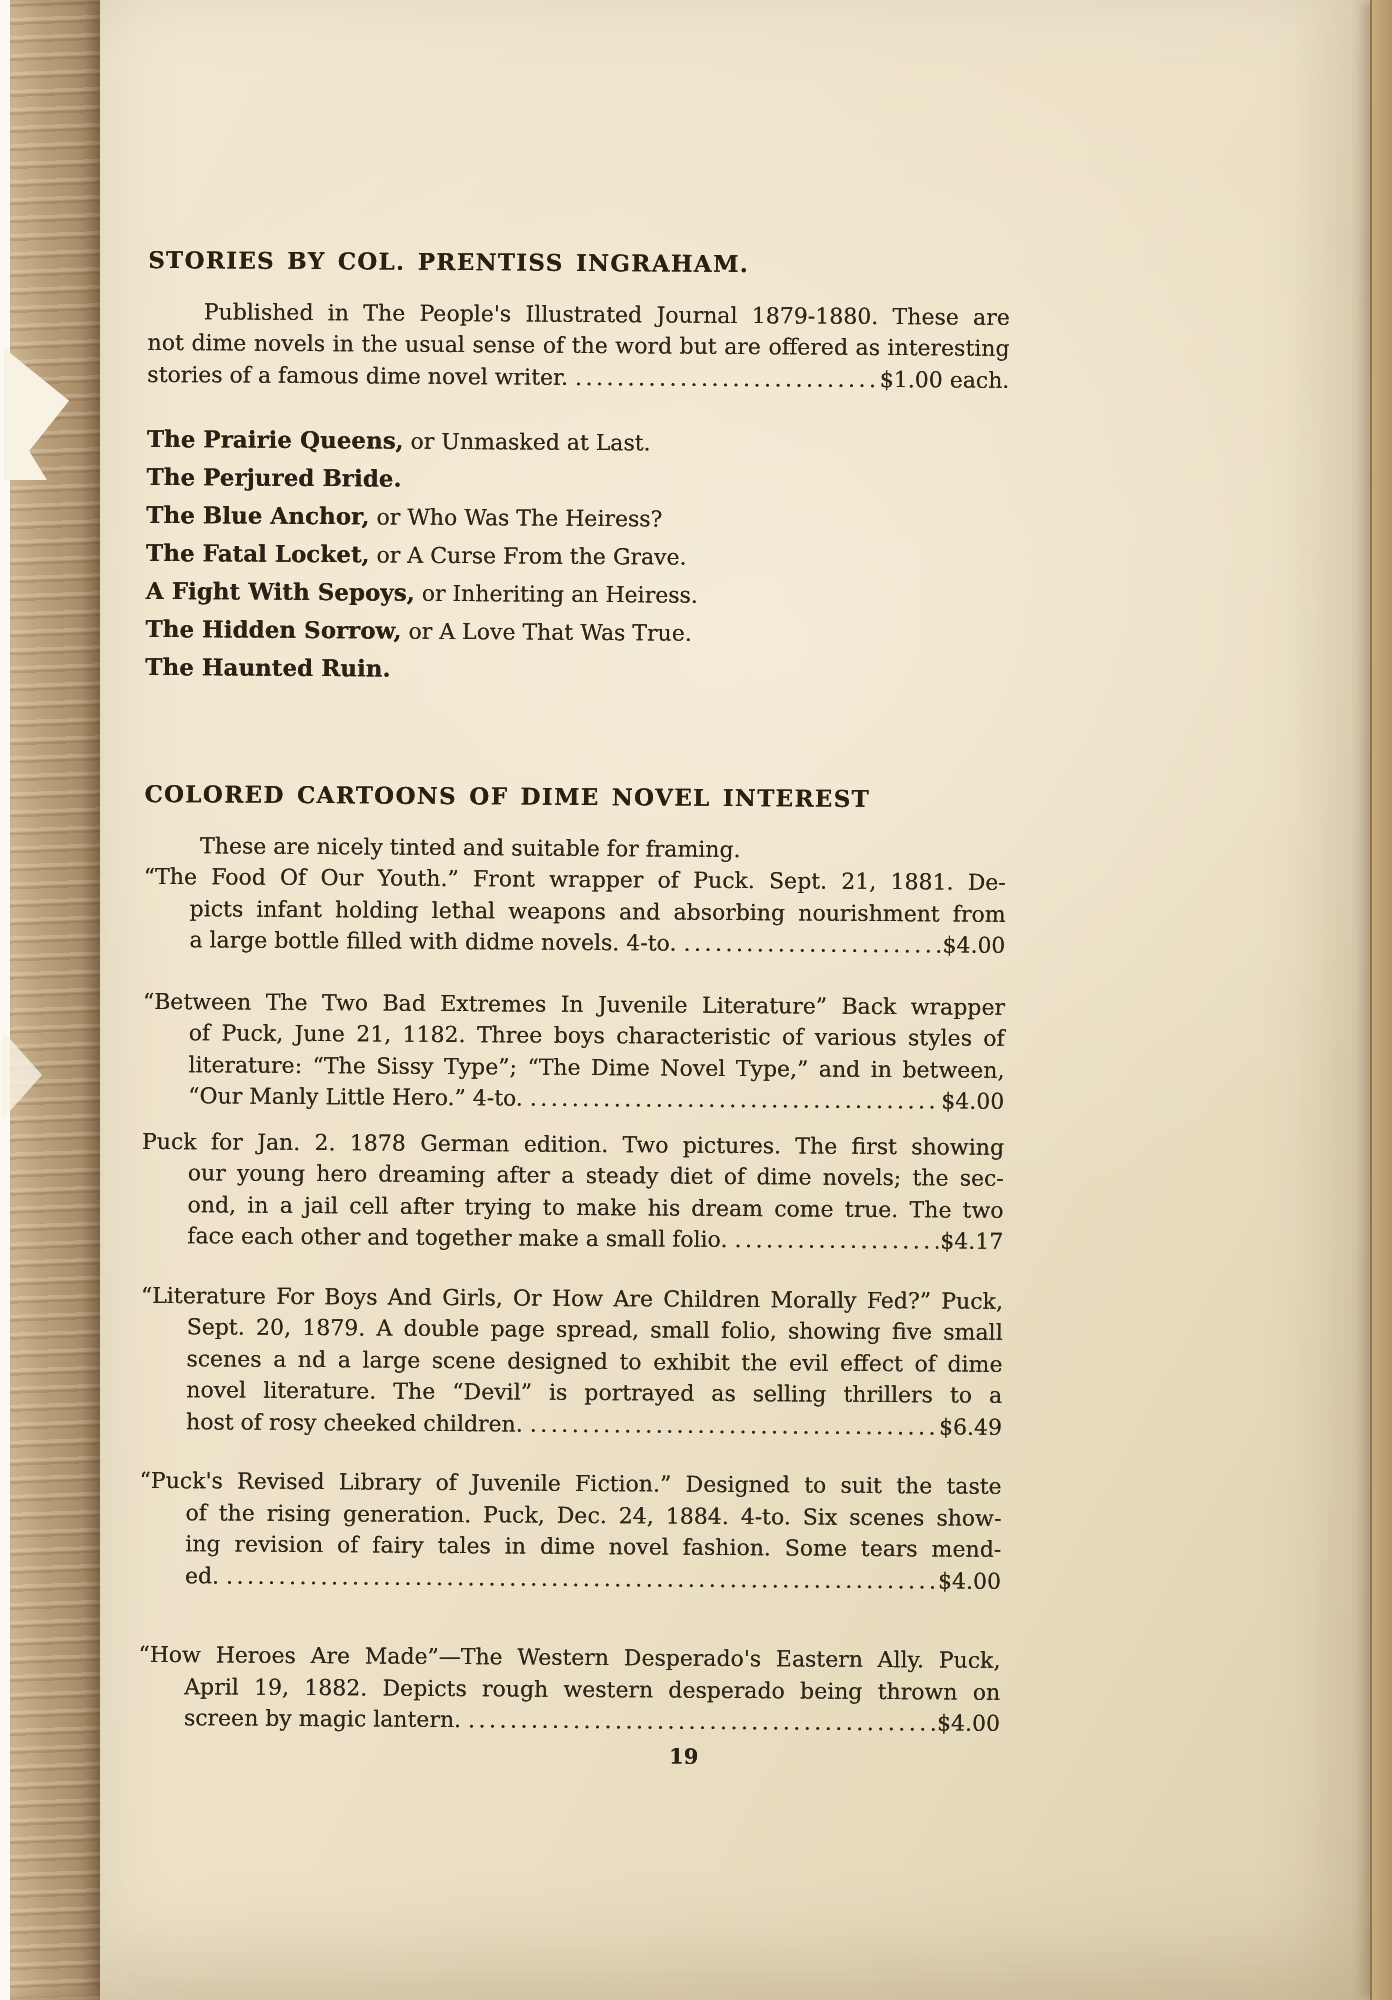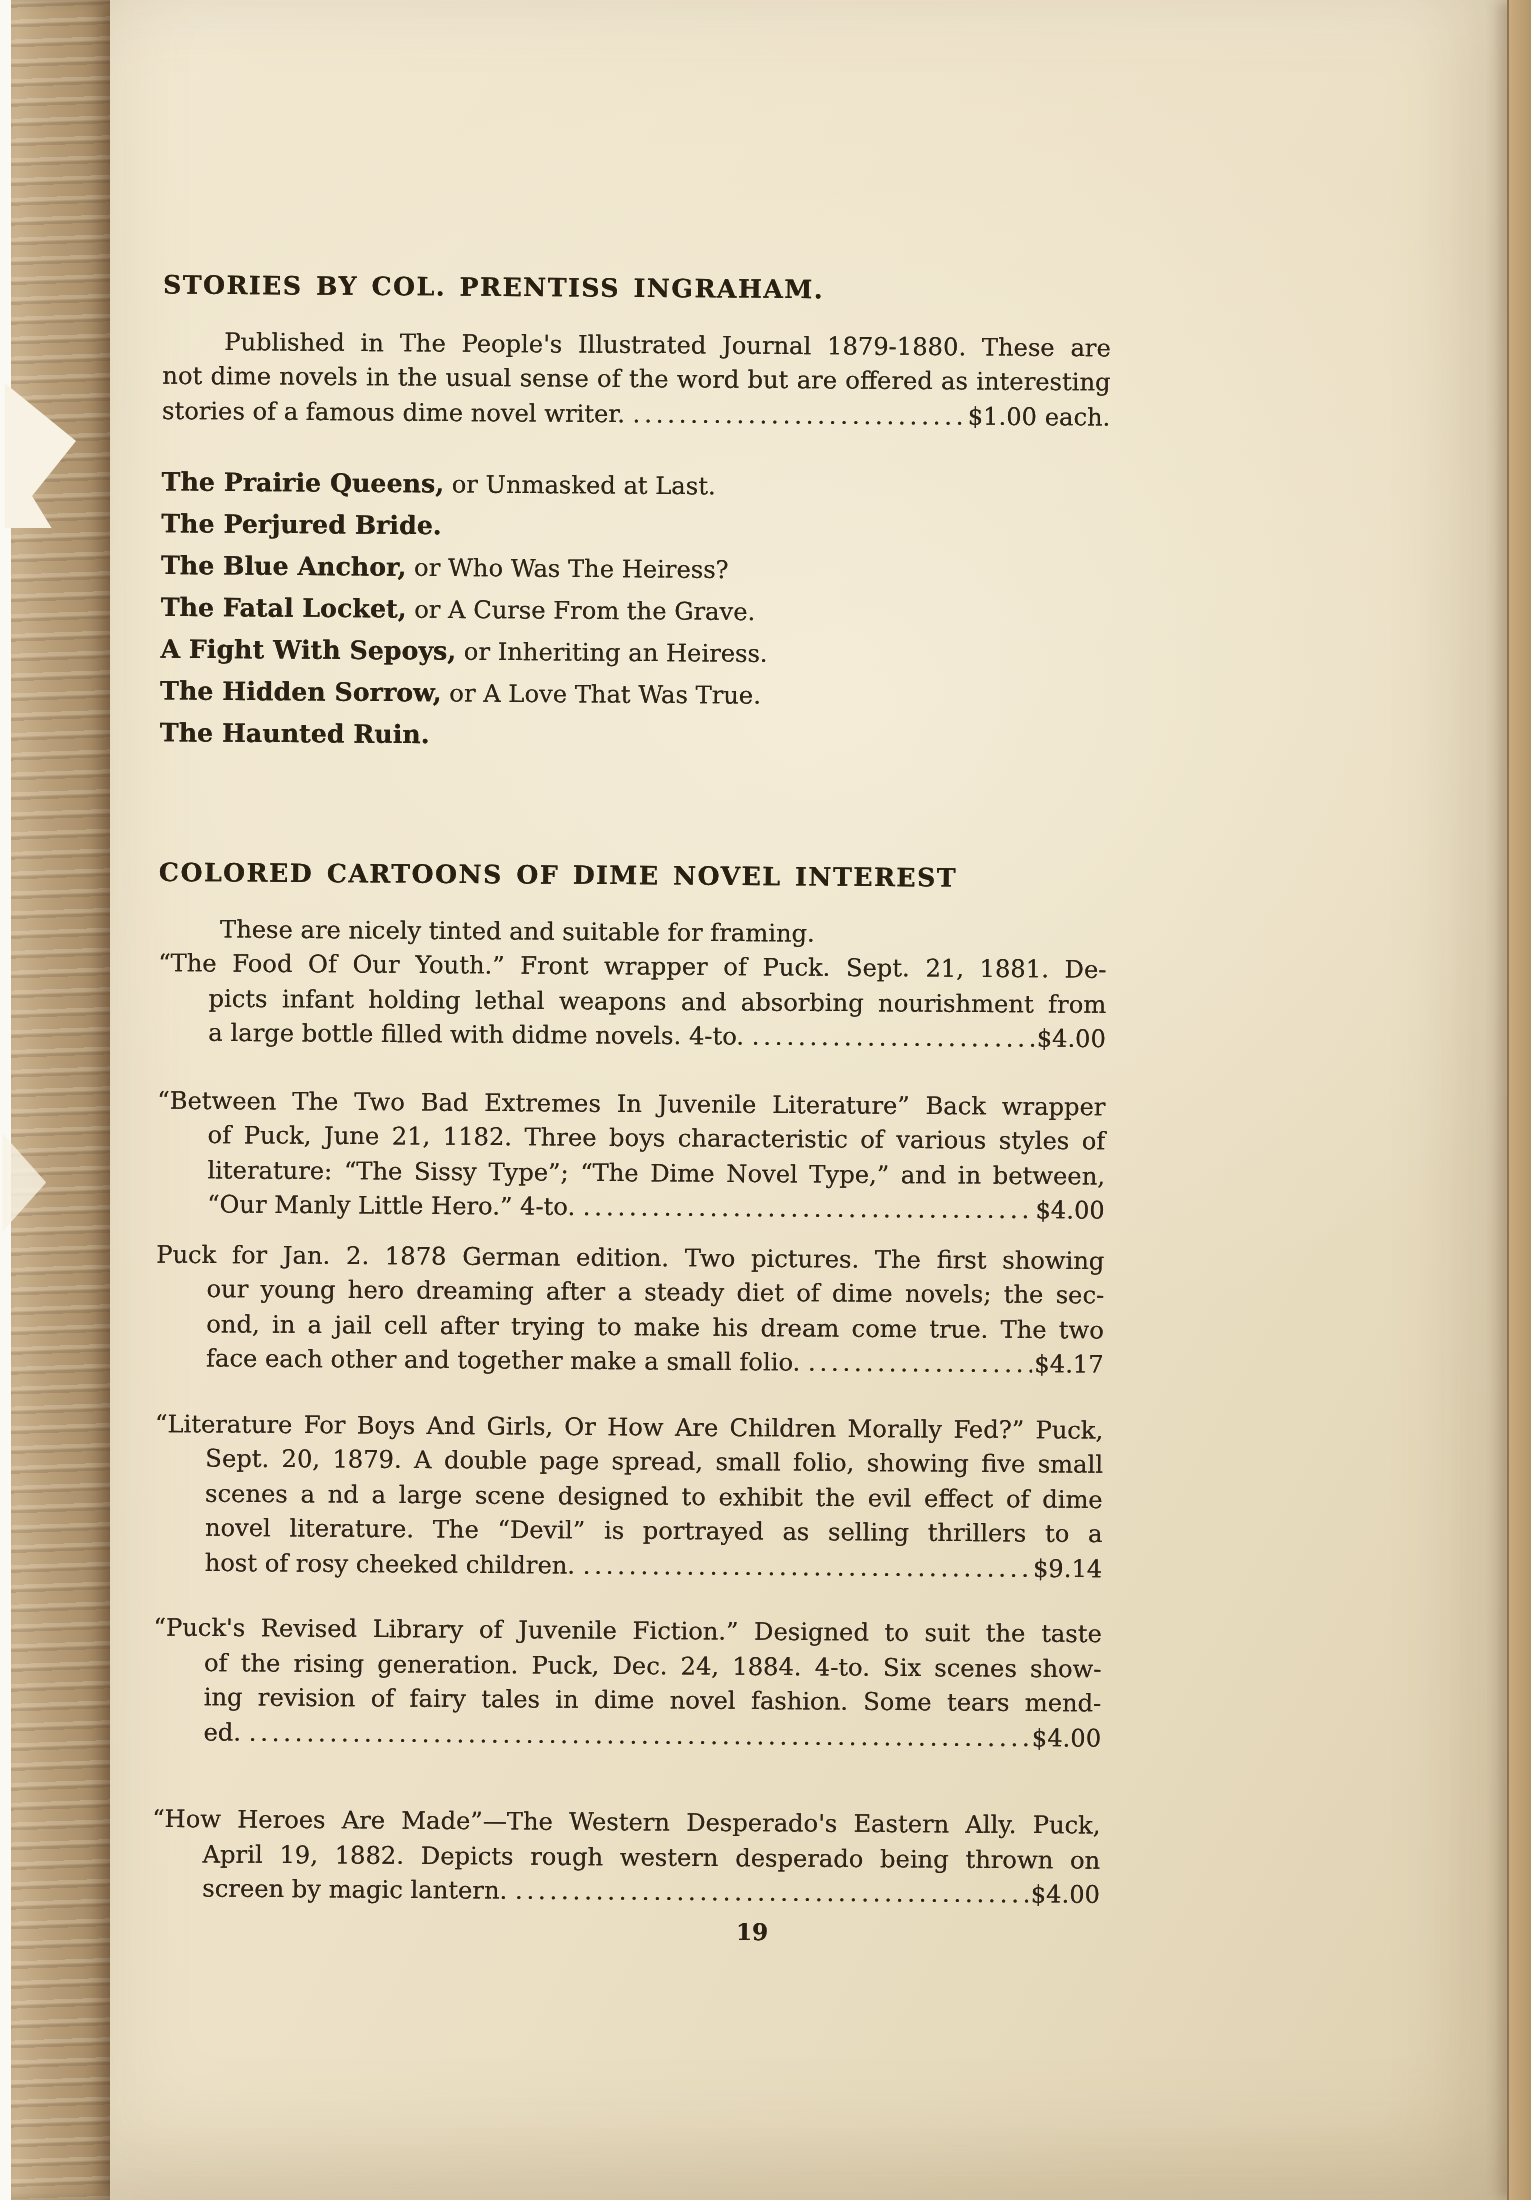--- a/index.html
+++ b/index.html
@@ -153,21 +153,21 @@
         </div>
 
         <div class="entry">
           <div class="jline">“Literature For Boys And Girls, Or How Are Children Morally Fed?” Puck,</div>
           <div class="jline hang">Sept. 20, 1879. A double page spread, small folio, showing five small</div>
           <div class="jline hang">scenes a nd a large scene designed to exhibit the evil effect of dime</div>
           <div class="jline hang">novel literature. The “Devil” is portrayed as selling thrillers to a</div>
           <div class="lastline hang">
             <span class="lt">host of rosy cheeked children.</span>
             <span class="leader">..........................................................................................................</span>
-            <span class="price">$9.14</span>
+            <span class="price">$6.49</span>
           </div>
         </div>
 
         <div class="entry">
           <div class="jline">“Puck's Revised Library of Juvenile Fiction.” Designed to suit the taste</div>
           <div class="jline hang">of the rising generation. Puck, Dec. 24, 1884. 4-to. Six scenes show-</div>
           <div class="jline hang">ing revision of fairy tales in dime novel fashion. Some tears mend-</div>
           <div class="lastline hang">
             <span class="lt">ed.</span>
             <span class="leader">..........................................................................................................</span>

